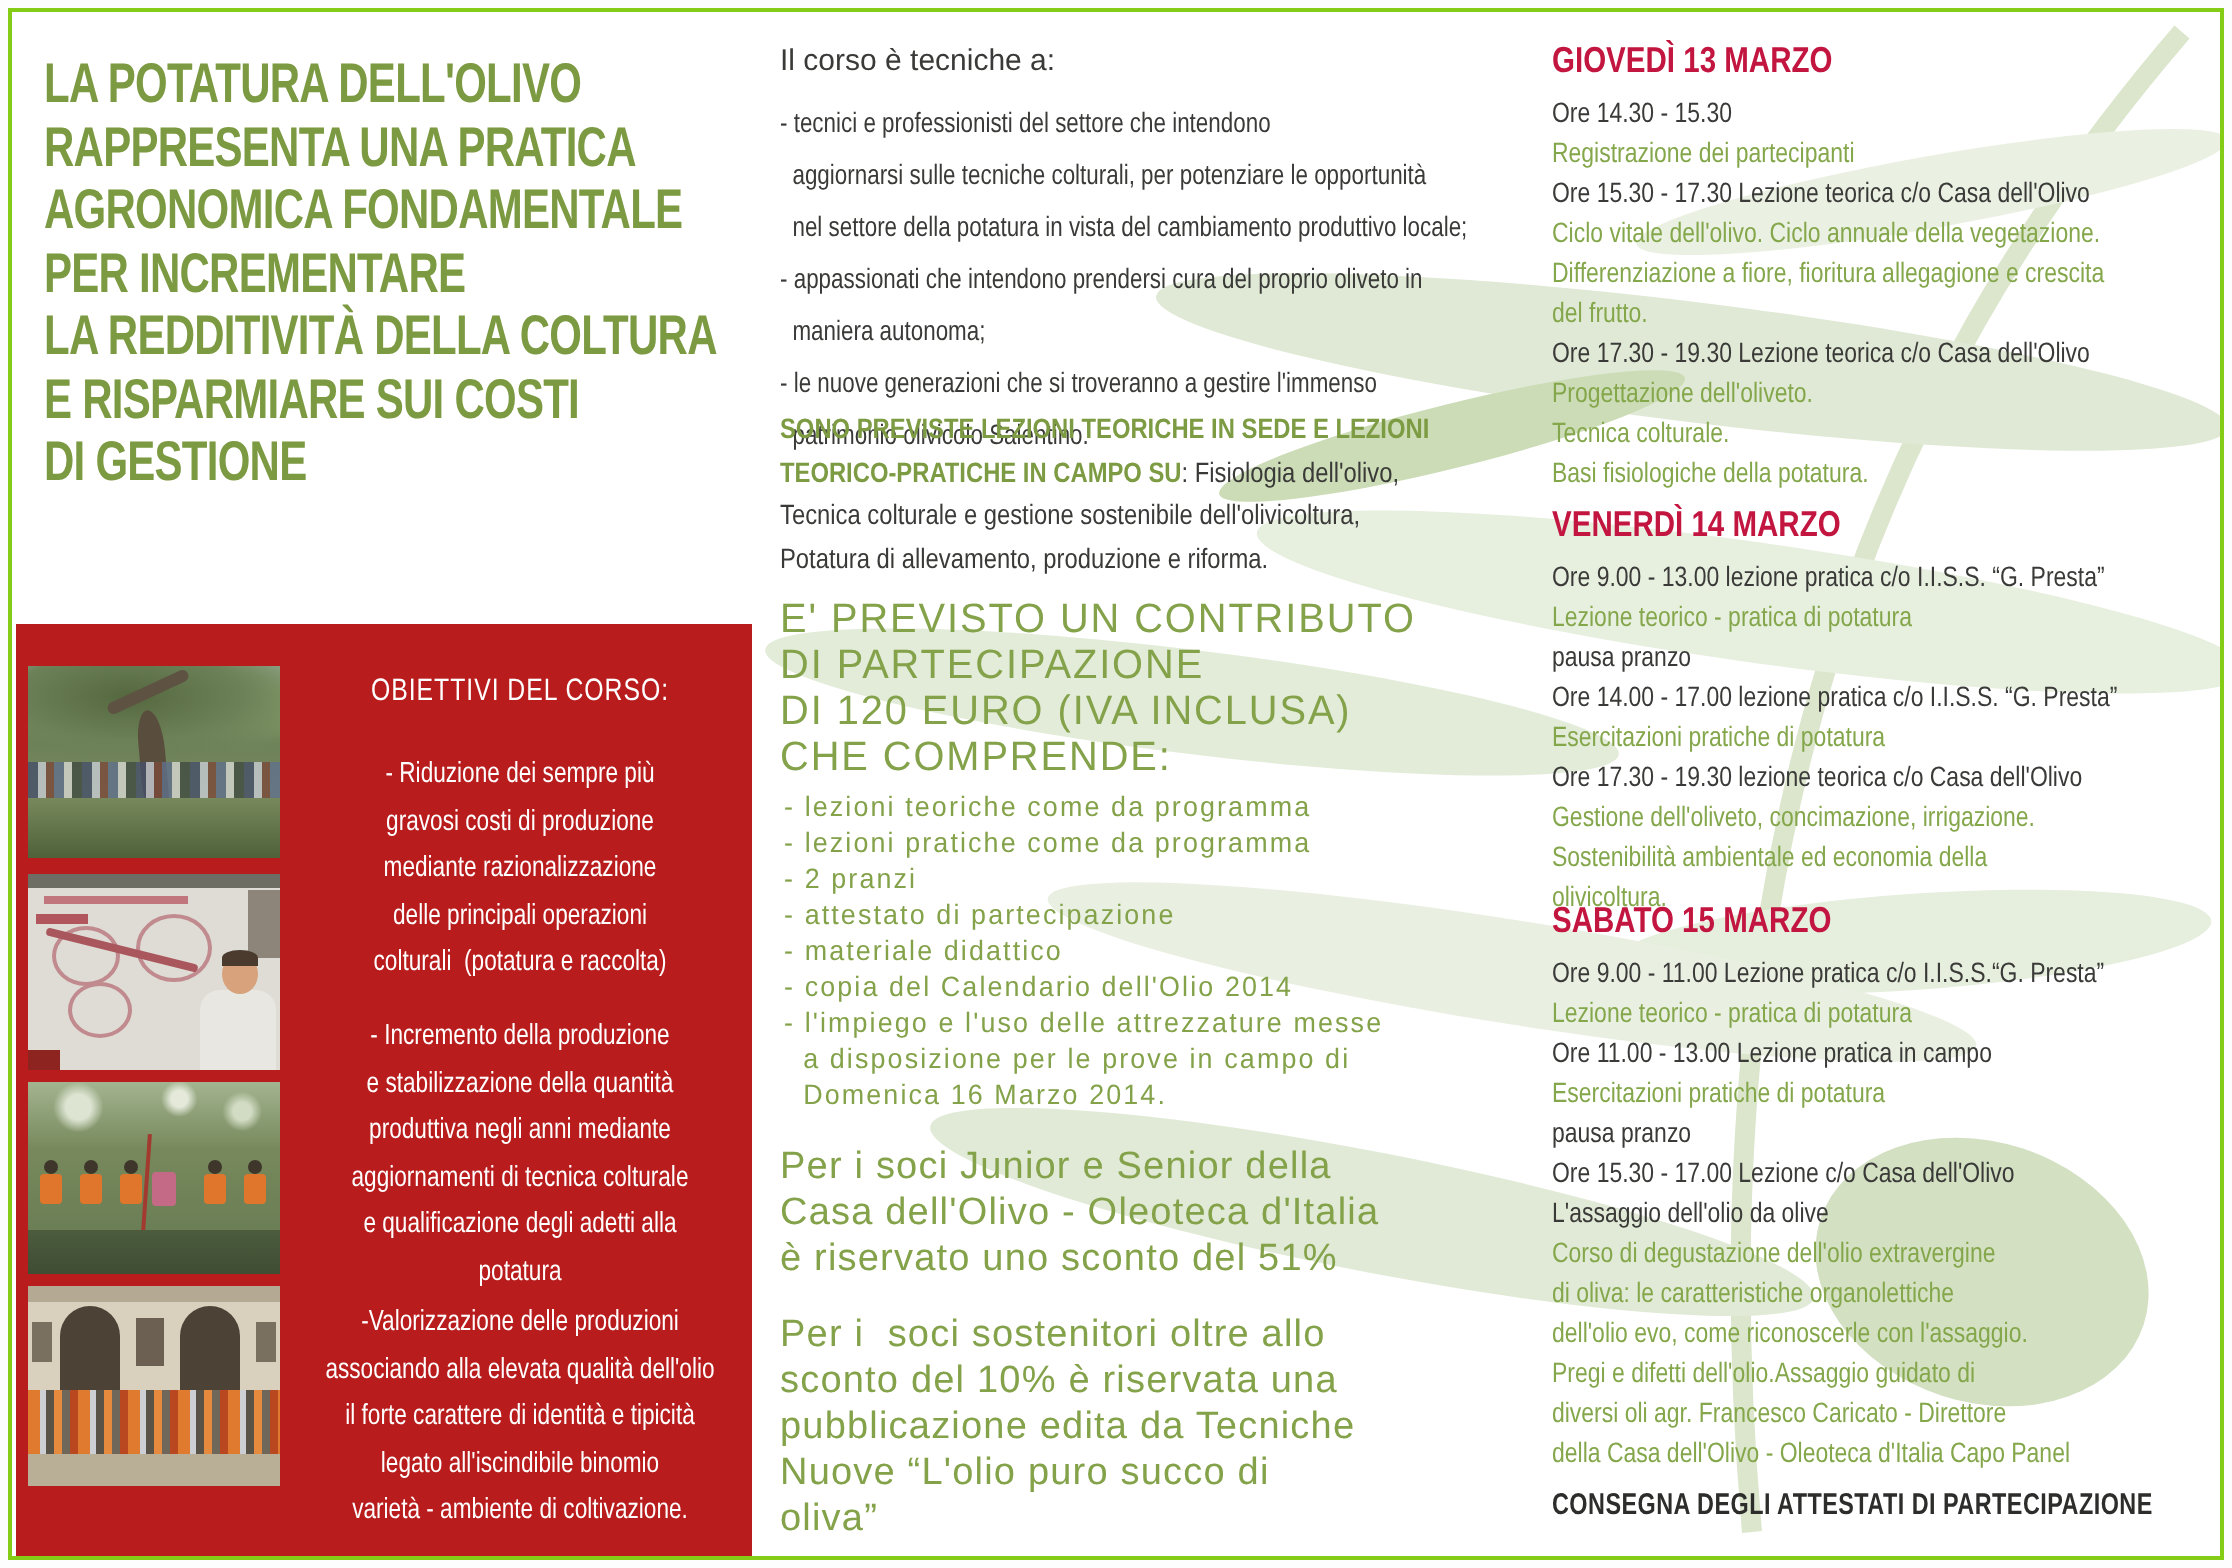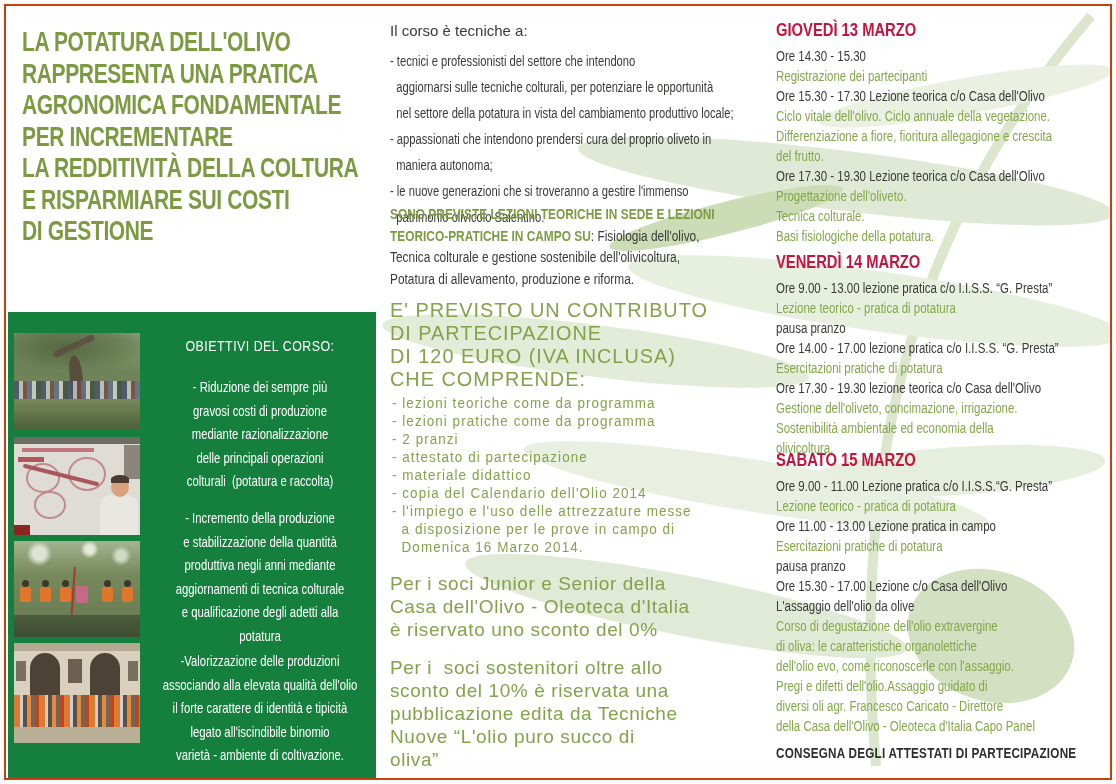--- a/index.html
+++ b/index.html
@@ -1,29 +1,29 @@
 <!DOCTYPE html>
 <html lang="it"><head>
 <meta charset="utf-8">
 <style>
   html,body{margin:0;padding:0;}
   body{width:1116px;height:784px;position:relative;background:#fdfdfd;overflow:hidden;
        font-family:"Liberation Sans","DejaVu Sans",sans-serif;}
-  .page{position:absolute;inset:4px;border:2px solid #c2410c;background:#fff;overflow:hidden;}
+  .page{position:absolute;inset:4px;border:2px solid #84cc16;background:#fff;overflow:hidden;}
 
   
   .watermark{position:absolute;left:0;top:0;z-index:0;pointer-events:none;}
 
   .layer{position:absolute;z-index:1;}
 
   
   .title{left:16px;top:20px;width:480px;font-size:28px;font-weight:bold;line-height:31.5px;
          color:#7c9a42;letter-spacing:-0.5px;white-space:pre-wrap;
          transform:scaleX(.75);transform-origin:0 0;}
-  .panel{left:2px;top:306px;width:368px;bottom:0;background:#15803d;}
+  .panel{left:2px;top:306px;width:368px;bottom:0;background:#b91c1c;}
   .obj-h{position:absolute;left:252px;top:25px;transform:translateX(-50%) scaleX(.8);
          width:300px;text-align:center;color:#fff;font-size:15.5px;letter-spacing:.6px;}
   .obj-p{position:absolute;left:252px;transform:translateX(-50%) scaleX(.78);width:320px;
          text-align:center;color:#fff;font-size:14.5px;line-height:23.5px;white-space:pre-wrap;}
   .obj-p1{top:64px;} .obj-p2{top:195px;} .obj-p3{top:338px;}
 
   .ph{position:absolute;left:6px;width:126px;overflow:hidden;}
   .ph>div{position:absolute;}
   .ph1{top:21px;height:96px;background:linear-gradient(180deg,#aab8c6 0,#8ca06e 14%,#6d8158 40%,#78895f 70%,#5f7247 100%);}
   .p1-canopy{left:-10px;top:-8px;width:150px;height:58px;
@@ -224,21 +224,21 @@
 - 2 pranzi
 - attestato di partecipazione
 - materiale didattico
 - copia del Calendario dell'Olio 2014
 - l'impiego e l'uso delle attrezzature messe
   a disposizione per le prove in campo di
   Domenica 16 Marzo 2014.</div>
 
   <div class="layer m-soci m-soci1">Per i soci Junior e Senior della
 Casa dell'Olivo - Oleoteca d'Italia
-è riservato uno sconto del 0%</div>
+è riservato uno sconto del 51%</div>
   <div class="layer m-soci m-soci2">Per i  soci sostenitori oltre allo
 sconto del 10% è riservata una
 pubblicazione edita da Tecniche
 Nuove “L'olio puro succo di
 oliva”</div>
 
   <div class="r-day d0">
     <div class="day-title">GIOVEDÌ 13 MARZO</div>
     <div>
 

